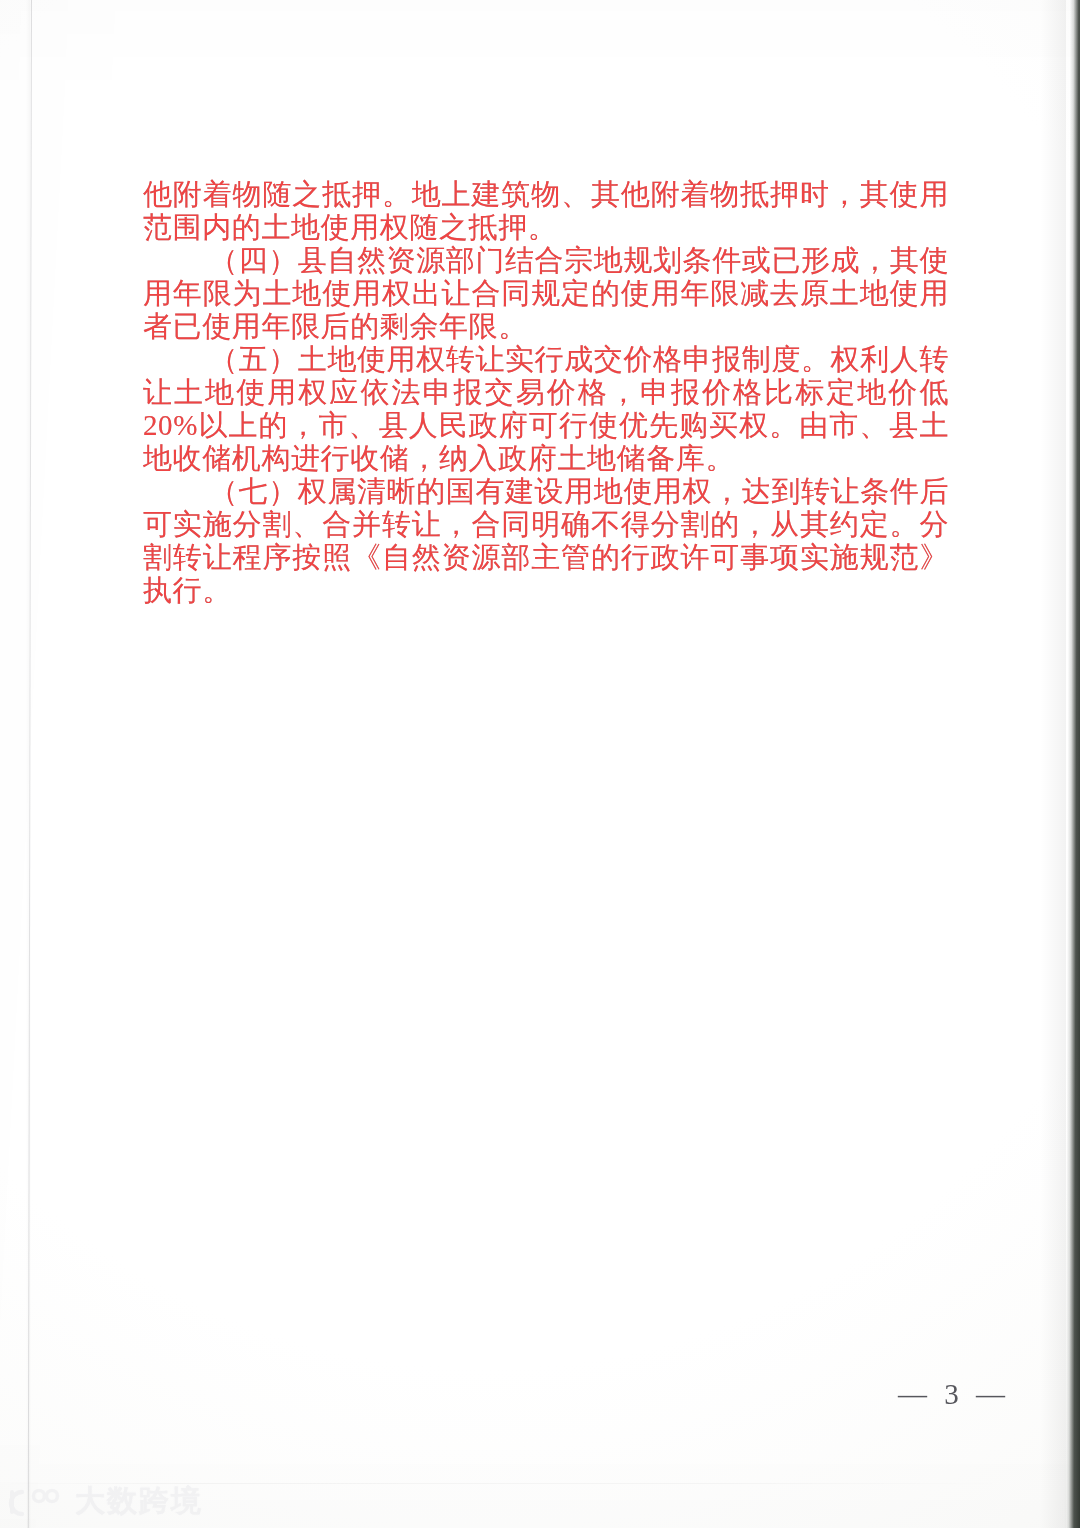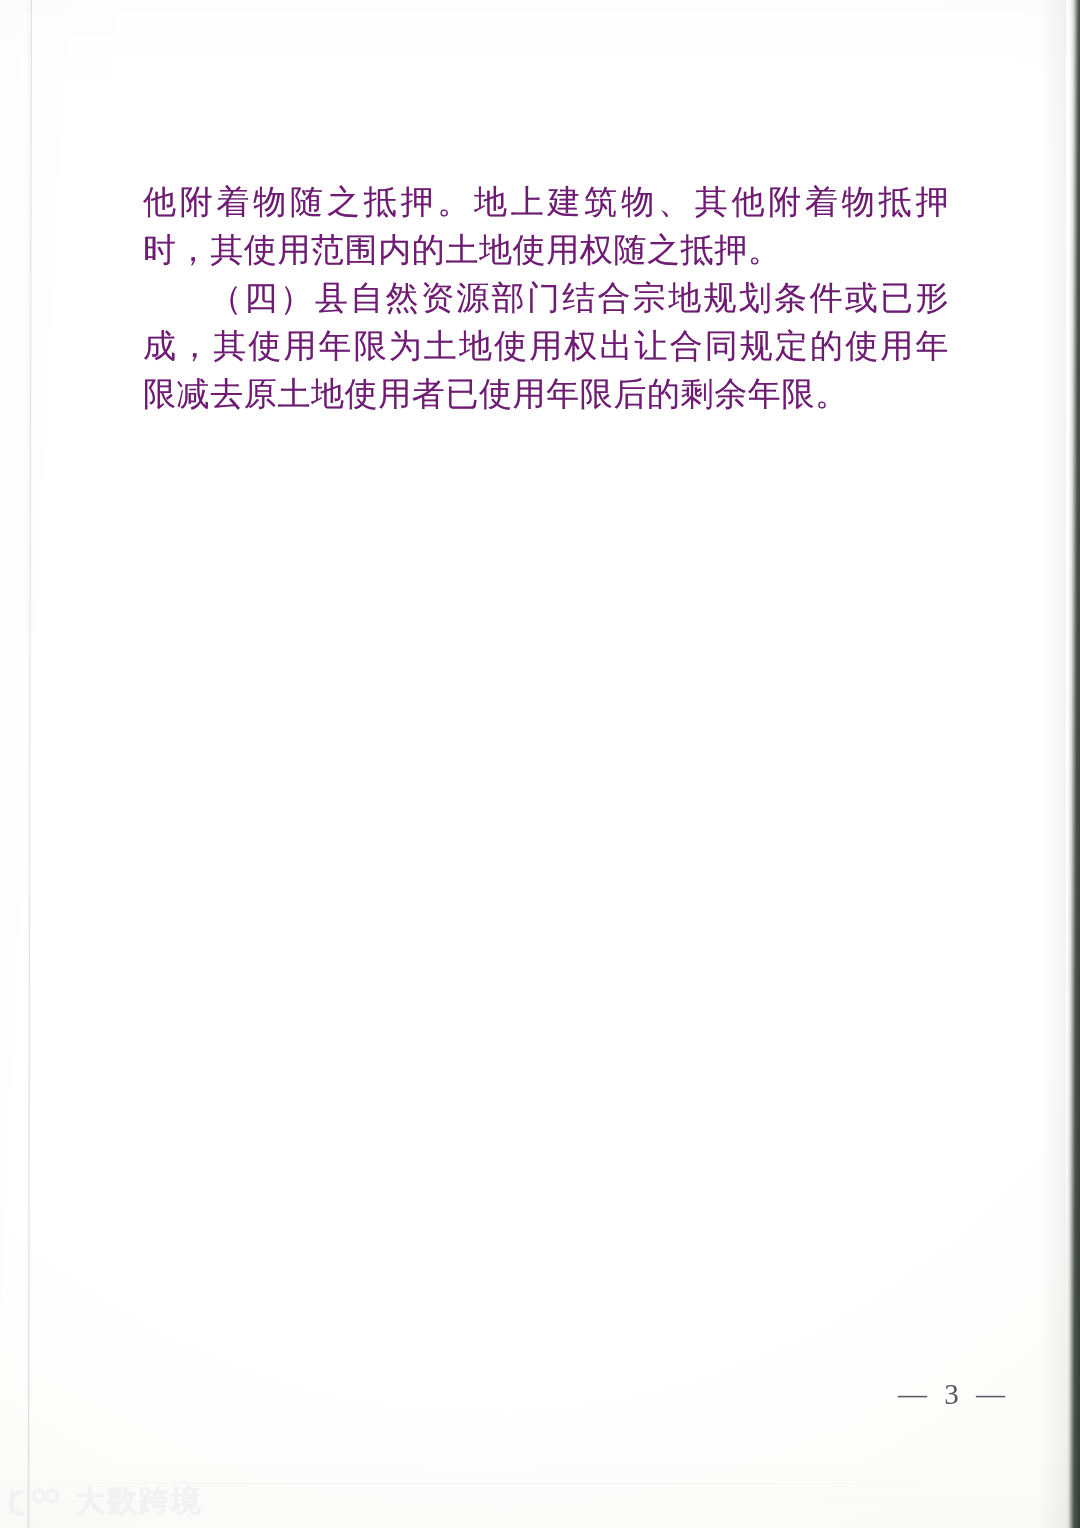--- a/index.html
+++ b/index.html
@@ -85,24 +85,24 @@
 
   
   .doc-body {
     position: absolute;
     top: 178px;
     left: 143px;
     width: 806px;
   }
   .para {
     margin: 0;
-    font-size: 33px;
-    line-height: 48px;
+    font-size: 29px;
+    line-height: 33px;
     letter-spacing: 0.6px;
-    color: #701a75;
+    color: #ef4444;
     text-align: justify;
     text-justify: inter-character;
     text-indent: 0;
     font-family: "Liberation Serif", "DejaVu Serif", serif;
     
     text-shadow: 0 0 0.4px rgba(40,40,45,0.35);
   }
   .para.indent {
     text-indent: 66px;
   }
@@ -163,20 +163,22 @@
 
   <div class="paper-tone"></div>
   <div class="scan-noise"></div>
 
   <div class="margin-line-soft"></div>
   <div class="margin-line"></div>
 
   <div class="doc-body">
     <p class="para">他附着物随之抵押。地上建筑物、其他附着物抵押时，其使用范围内的土地使用权随之抵押。</p>
     <p class="para indent">（四）县自然资源部门结合宗地规划条件或已形成，其使用年限为土地使用权出让合同规定的使用年限减去原土地使用者已使用年限后的剩余年限。</p>
+    <p class="para indent">（五）土地使用权转让实行成交价格申报制度。权利人转让土地使用权应依法申报交易价格，申报价格比标定地价低20%以上的，市、县人民政府可行使优先购买权。由市、县土地收储机构进行收储，纳入政府土地储备库。</p>
+    <p class="para indent">（七）权属清晰的国有建设用地使用权，达到转让条件后可实施分割、合并转让，合同明确不得分割的，从其约定。分割转让程序按照《自然资源部主管的行政许可事项实施规范》执行。</p>
   </div>
 
   <div class="page-number">— 3 —</div>
 
   <div class="wm-streak"></div>
 
   <div class="watermark">
     <span>
       <svg class="wm-logo" viewBox="0 0 58 34" xmlns="http://www.w3.org/2000/svg" aria-hidden="true">
         <rect x="2" y="5" width="4" height="24" rx="2" fill="#eaeaed"></rect>

